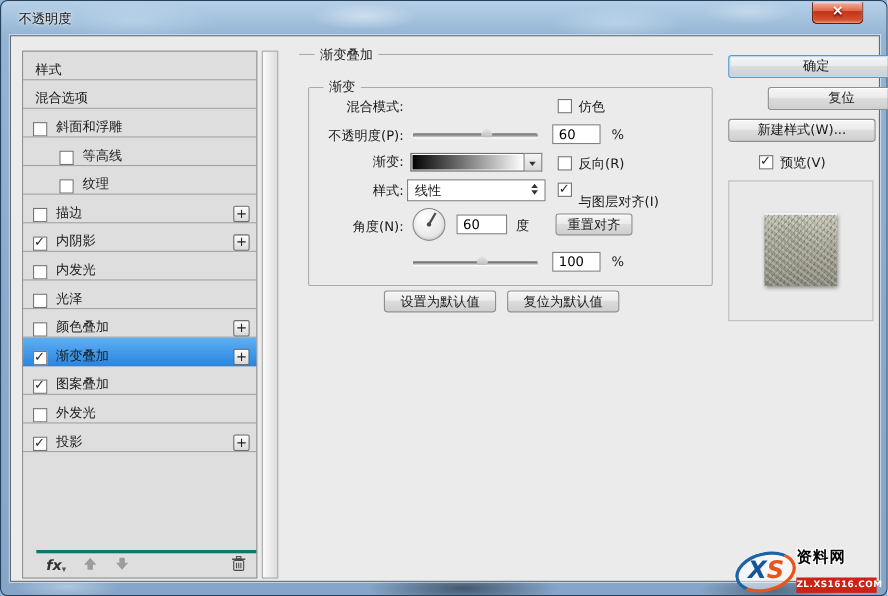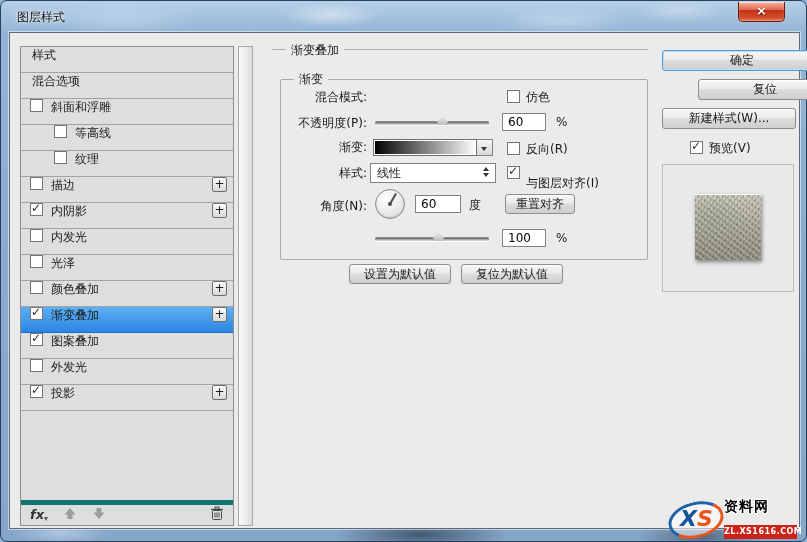--- a/index.html
+++ b/index.html
@@ -31,35 +31,35 @@
   .close-btn span { display:block; text-align:center; line-height:18px; color:#fff;
     font-weight:bold; font-size:13px; text-shadow:0 1px 2px rgba(60,0,0,.8); }
 
   
   .content { position:absolute; left:8px; top:31px; width:791px; height:497px;
     background:#ebebeb; border:1px solid #5f6b77; box-shadow:0 0 0 1px rgba(255,255,255,.5); }
 
   
   .sidebar { position:absolute; left:10px; top:13px; width:214px; height:480px;
     background:#dedede; border:1px solid #8f8f8f; }
-  .sb-item { height:26px; display:flex; align-items:flex-start; padding:0 6px 0 9px;
+  .sb-item { height:26px; display:flex; align-items:flex-end; padding:0 6px 0 9px;
     border-bottom:1px solid #a3a3a3; }
   .sb-item .lbl { margin-left:8px; }
   .sb-item.nocb .lbl { margin-left:2px; }
   .sb-item.ind .cb { margin-left:24px; }
   .sb-item.sel { background:linear-gradient(180deg,#5fb0f2,#2a86e2); border-bottom-color:#1f6ec2; }
   .cb { width:13px; height:13px; background:#fff; border:1px solid #757575; position:relative;
     flex:0 0 13px; }
   .cb.on::after { content:"✓"; position:absolute; left:0px; top:-3px; font-size:12px;
     font-weight:bold; color:#2b2b2b; }
   .plus { margin-left:auto; width:15px; height:15px; border:1px solid #6f6f6f; border-radius:2px;
     background:linear-gradient(180deg,#fdfdfd,#d9d9d9); font-size:12px; line-height:13px;
     text-align:center; color:#222; }
-  .sb-footer { position:absolute; left:0; right:0; bottom:0; height:25px;
-    border-top:5px solid #0f766e; display:flex; align-items:center; padding:0 9px; gap:15px; }
+  .sb-footer { position:absolute; left:12px; right:0; bottom:0; height:25px;
+    border-top:3px solid #0f766e; display:flex; align-items:center; padding:0 9px; gap:15px; }
   .fx { font-style:italic; font-weight:bold; font-size:13px; color:#333; }
   .fx .dd { font-style:normal; font-weight:normal; font-size:8px; color:#555; vertical-align:-2px; }
   .sb-footer .spacer { margin-left:auto; }
   .scrollstrip { position:absolute; left:228px; top:13px; width:15px; height:480px;
     border:1px solid #a8a8a8; background:linear-gradient(90deg,#fbfbfb,#e9e9e9 60%,#dcdcdc); }
 
   
   .section-hdr { position:absolute; left:262px; top:9px; width:376px; height:14px; }
   .section-hdr::before { content:""; position:absolute; left:0; right:0; top:7px; height:1px;
     background:#ababab; }
@@ -138,21 +138,21 @@
     color:#fff; font-size:8px; font-weight:bold; text-align:center; line-height:14px;
     letter-spacing:.5px; }
 </style>
 </head>
 <body>
 
 <div class="stage">
   <div class="frame">
 
     <div class="titlebar">
-      <div class="title">图层样式</div>
+      <div class="title">不透明度</div>
       <div class="close-btn">
         <span>×</span>
       </div>
     </div>
 
     <div class="content">
 
       <div class="sidebar">
         <div>
             <div class="sb-item nocb">

